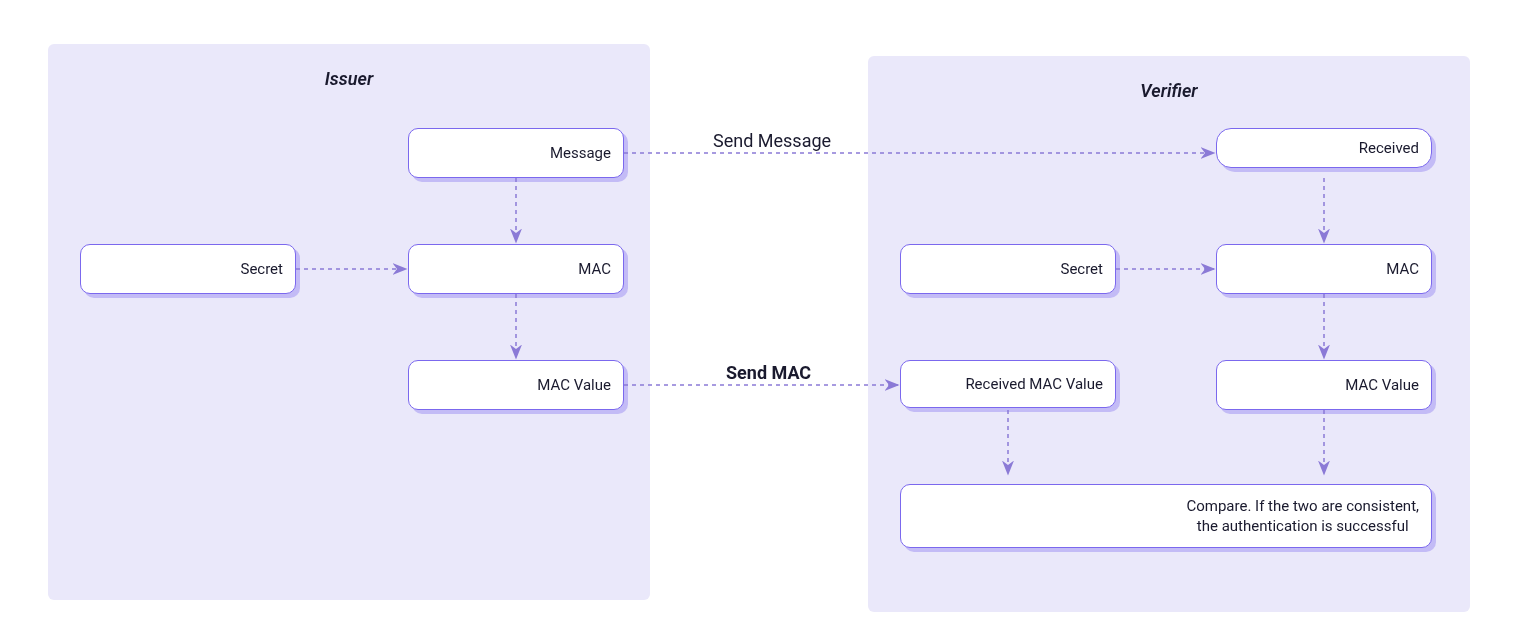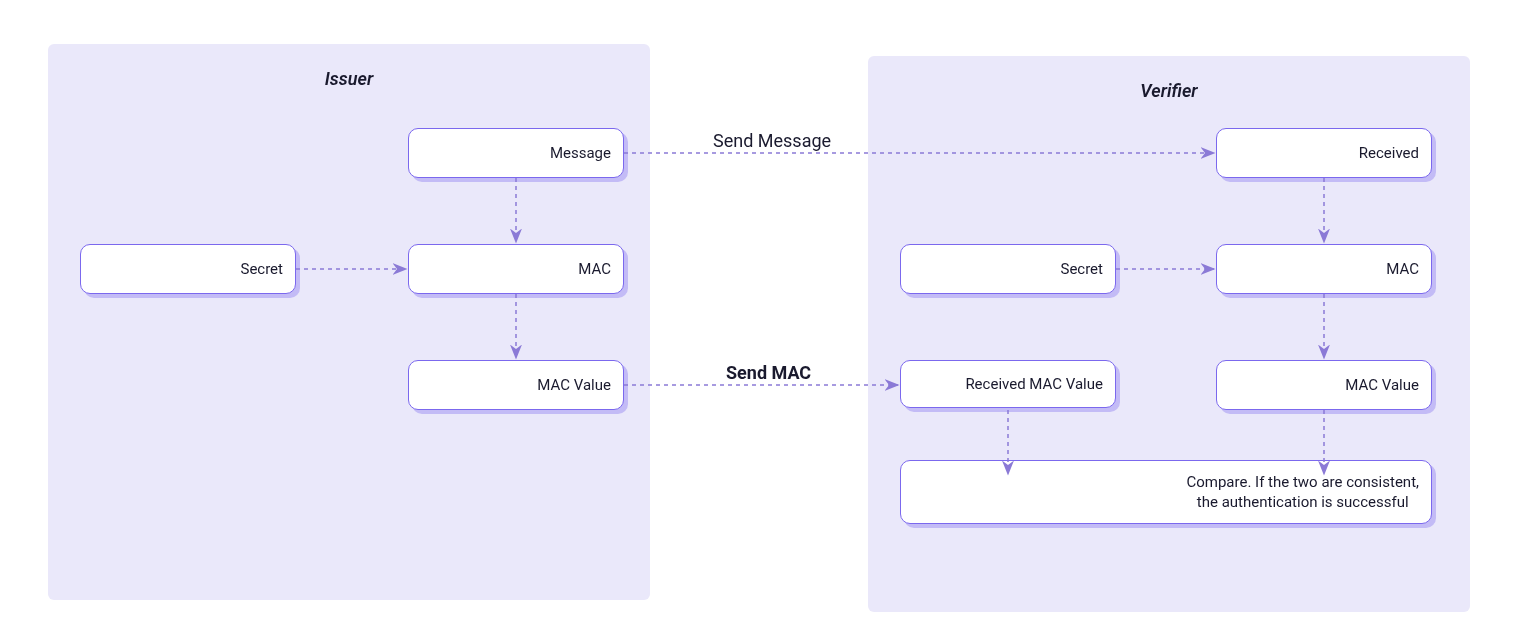--- a/index.html
+++ b/index.html
@@ -73,36 +73,36 @@
 <div class="node" style="left:80px; top:244px; width:216px; height:50px;">
   <span>Secret</span>
 </div>
 <div class="node" style="left:408px; top:244px; width:216px; height:50px;">
   <span>MAC</span>
 </div>
 <div class="node" style="left:408px; top:360px; width:216px; height:50px;">
   <span>MAC Value</span>
 </div>
 
-<div class="node" style="left:1216px; top:128px; width:216px; height:50px;">
+<div class="node" style="left:1216px; top:128px; width:216px; height:40px;border-radius:15px;">
   <span>Received</span>
 </div>
 <div class="node" style="left:900px; top:244px; width:216px; height:50px;">
   <span>Secret</span>
 </div>
 <div class="node" style="left:1216px; top:244px; width:216px; height:50px;">
   <span>MAC</span>
 </div>
 <div class="node" style="left:900px; top:360px; width:216px; height:48px;">
   <span>Received MAC Value</span>
 </div>
 <div class="node" style="left:1216px; top:360px; width:216px; height:50px;">
   <span>MAC Value</span>
 </div>
-<div class="node" style="left:900px; top:460px; width:532px; height:64px; white-space:pre-line;">
+<div class="node" style="left:900px; top:484px; width:532px; height:64px; white-space:pre-line;">
   <span>Compare. If the two are consistent,
 the authentication is successful</span>
 </div>
 
 <div class="edge-label" style="left:713px; top:130px;">Send Message</div>
 <div class="edge-label" style="left:726px; top:362px;font-weight:bold;">Send MAC</div>
 
 <svg class="arrows">
   <defs>
     <marker id="arrowhead" markerWidth="10" markerHeight="8" refX="9" refY="4" orient="auto" markerUnits="strokeWidth">

